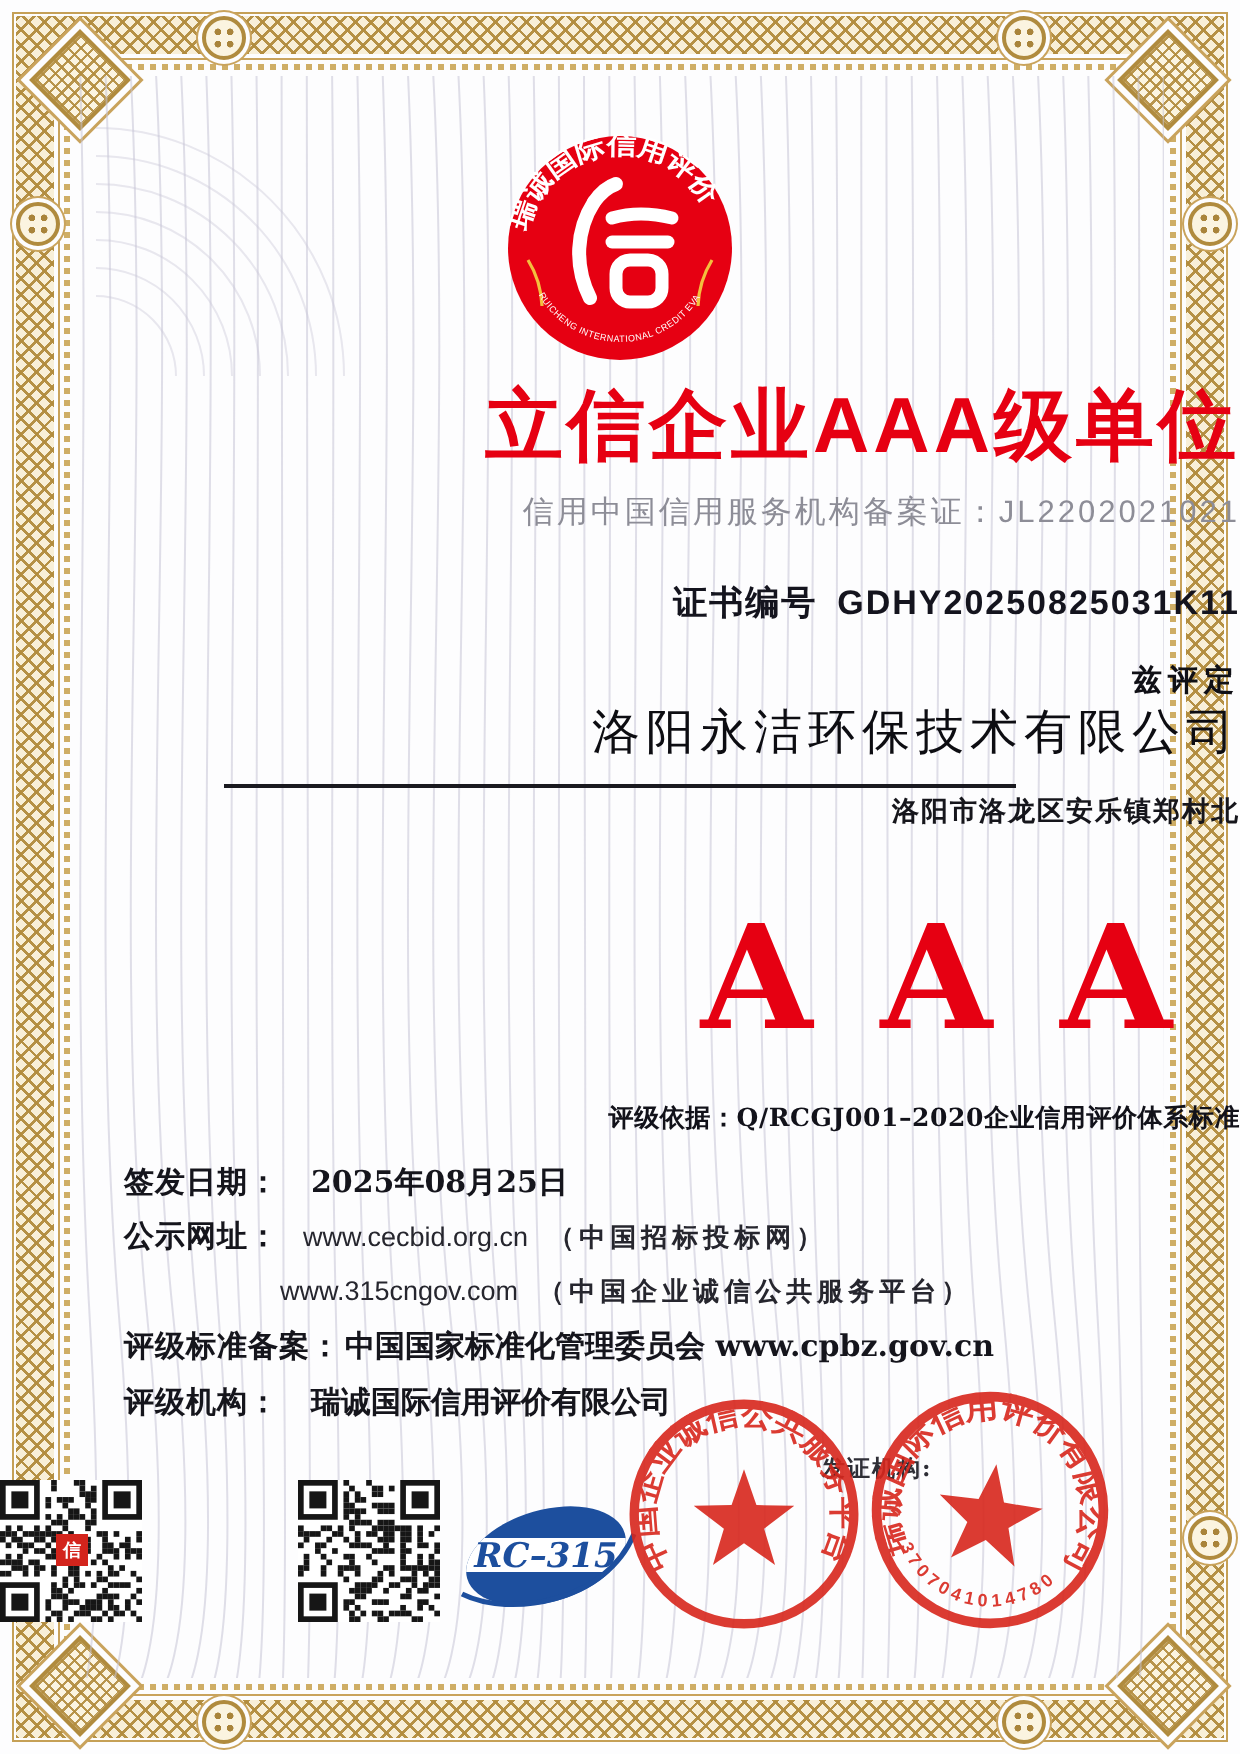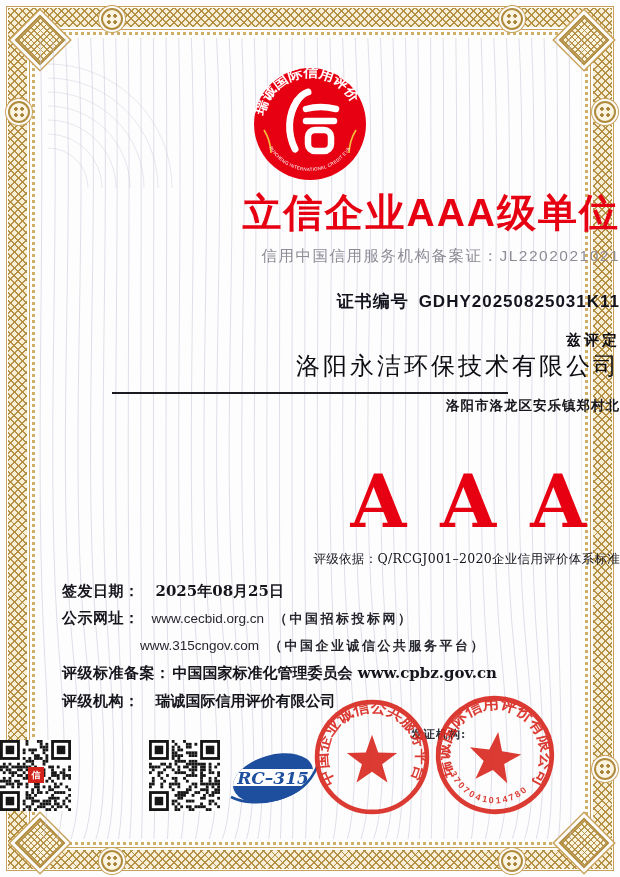--- a/index.html
+++ b/index.html
@@ -40,23 +40,23 @@
   .title{top:186px;font-size:39px;font-weight:900;color:#e60012;letter-spacing:2px;}
   .subtitle{top:246px;font-size:15.5px;font-weight:500;color:#8d8d97;letter-spacing:1.5px;padding-left:11px;}
   .certno{top:290px;font-size:17px;font-weight:bold;color:#14141e;letter-spacing:1px;}
   .certno .num{margin-left:10px;}
   .hereby{top:331px;font-size:15px;font-weight:bold;color:#101016;letter-spacing:3px;}
   .company{top:350px;font-size:24px;font-weight:400;color:#0d0d12;letter-spacing:3px;}
   .company-line{position:absolute;left:112px;top:392px;width:396px;height:2px;background:#1a1a20;}
   .address{top:397px;font-size:13.5px;font-weight:bold;color:#16161c;letter-spacing:1px;}
   .para{position:absolute;left:70px;top:428px;width:482px;font-size:15.5px;line-height:1.55;
         font-weight:600;color:#26262e;text-indent:2em;text-align:left;letter-spacing:.4px;}
-  .grade{top:459px;font-size:72px;font-weight:bold;color:#e60012;letter-spacing:34px;
+  .grade{top:446px;font-size:72px;font-weight:bold;color:#e60012;letter-spacing:34px;
          padding-left:34px;box-sizing:border-box;}
-  .basis{top:551px;font-size:12.5px;font-weight:normal;color:#12121a;letter-spacing:.3px;}
+  .basis{top:551px;font-size:12.5px;font-weight:bold;color:#12121a;letter-spacing:.3px;}
 
   .details{position:absolute;left:62px;top:582px;width:480px;}
   .drow{display:flex;align-items:baseline;height:27.4px;white-space:nowrap;}
   .dlabel{font-family:Liberation Serif, serif;font-weight:bold;
           font-size:15px;color:#15151c;letter-spacing:.5px;}
   .dval{font-family:"DejaVu Serif","Liberation Serif",serif;font-weight:bold;
         font-size:15px;color:#15151c;margin-left:16px;}
   .url{font-size:13.5px;color:#26262e;font-weight:500;margin-left:12px;}
   .note{font-size:13px;color:#26262e;font-weight:bold;letter-spacing:2.5px;margin-left:10px;text-align:center;}
   .indent2{margin-left:78px;}

